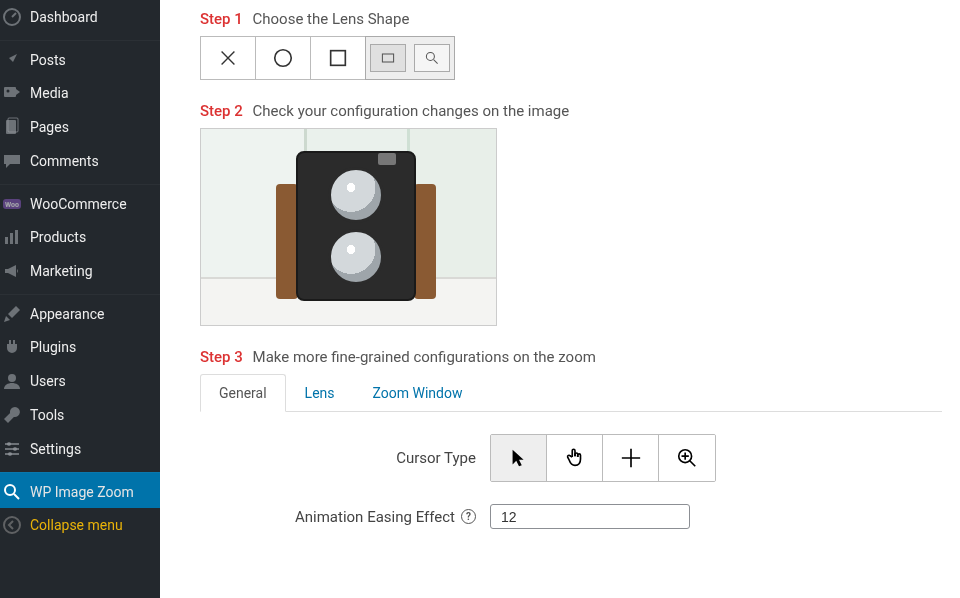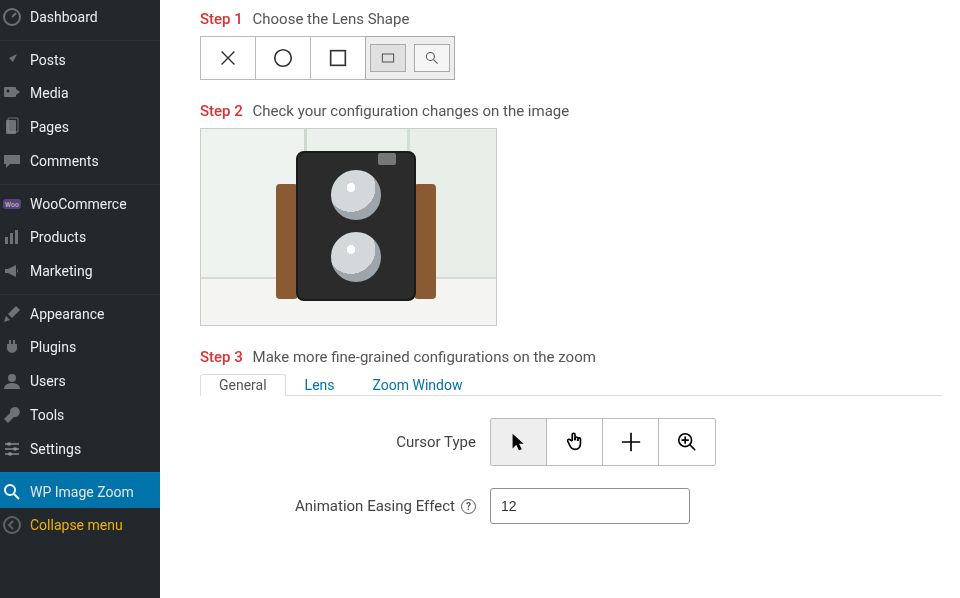--- a/index.html
+++ b/index.html
@@ -37,32 +37,32 @@
   .sill { position:absolute; left:0; right:0; bottom:0; height:48px; background:#f4f4f2; border-top:2px solid #d9d9d6; }
   .cam-body { position:absolute; left:95px; top:22px; width:120px; height:150px; background:#2b2b2b; border-radius:8px; border:2px solid #1a1a1a; }
   .cam-strap { position:absolute; left:75px; top:55px; width:22px; height:115px; background:#8a5a33; border-radius:4px; }
   .cam-strap.r { left:213px; }
   .lens { position:absolute; width:56px; height:56px; border-radius:50%; background: radial-gradient(circle at 40% 35%, #ffffff 0 10%, #d3d8db 10% 55%, #9ea5aa 55% 80%, #6b7176 80% 100%); border:3px solid #2b2b2b; }
   .lens.top { left:127px; top:38px; }
   .lens.bot { left:127px; top:100px; }
   .knob { position:absolute; right:100px; top:24px; width:18px; height:12px; background:#777; border-radius:2px; }
   
   .tabs { display: flex; border-bottom: 1px solid #ddd; margin-top: 8px; }
-  .tab { padding: 2px 18px; font-size: 14px; color: #0073aa; cursor: pointer; border: 1px solid transparent; border-bottom: none; background: transparent; margin-bottom: -1px; }
+  .tab { padding: 10px 18px; font-size: 14px; color: #0073aa; cursor: pointer; border: 1px solid transparent; border-bottom: none; background: transparent; margin-bottom: -1px; }
   .tab.active { color: #555; border-color: #ddd; border-bottom: 1px solid #fff; background: #fff; border-radius: 3px 3px 0 0; }
   
   .form-row { display: flex; align-items: center; margin-top: 22px; }
   .form-label { width: 290px; text-align: right; font-size: 15px; color: #444; padding-right: 14px; display: flex; justify-content: flex-end; align-items: center; gap: 6px; }
   .help { width: 15px; height: 15px; border-radius: 50%; border: 1px solid #555; display: inline-flex; align-items: center; justify-content: center; font-size: 10px; color: #555; font-weight: bold; }
   .cursor-opts { display: flex; border: 1px solid #bbb; border-radius: 2px; overflow: hidden; }
   .cur-opt { width: 56px; height: 46px; display:flex; align-items:center; justify-content:center; border-right: 1px solid #bbb; background:#fff; cursor:pointer; }
   .cur-opt:last-child { border-right: none; }
   .cur-opt.sel { background:#eee; }
   .cur-opt svg { width: 22px; height: 22px; }
-  .text-input { height: 36px; width: 200px; border: 1px solid #8c8f94; border-radius: 3px; padding: 0 10px; font-size: 14px; color: #333; }
+  .text-input { height: 25px; width: 200px; border: 1px solid #8c8f94; border-radius: 3px; padding: 0 10px; font-size: 14px; color: #333; }
 </style>
 </head>
 <body>
 
 <div class="app">
 
   <nav class="sidebar">
     <ul class="menu">
       <li>
         <span class="mi-icon">

